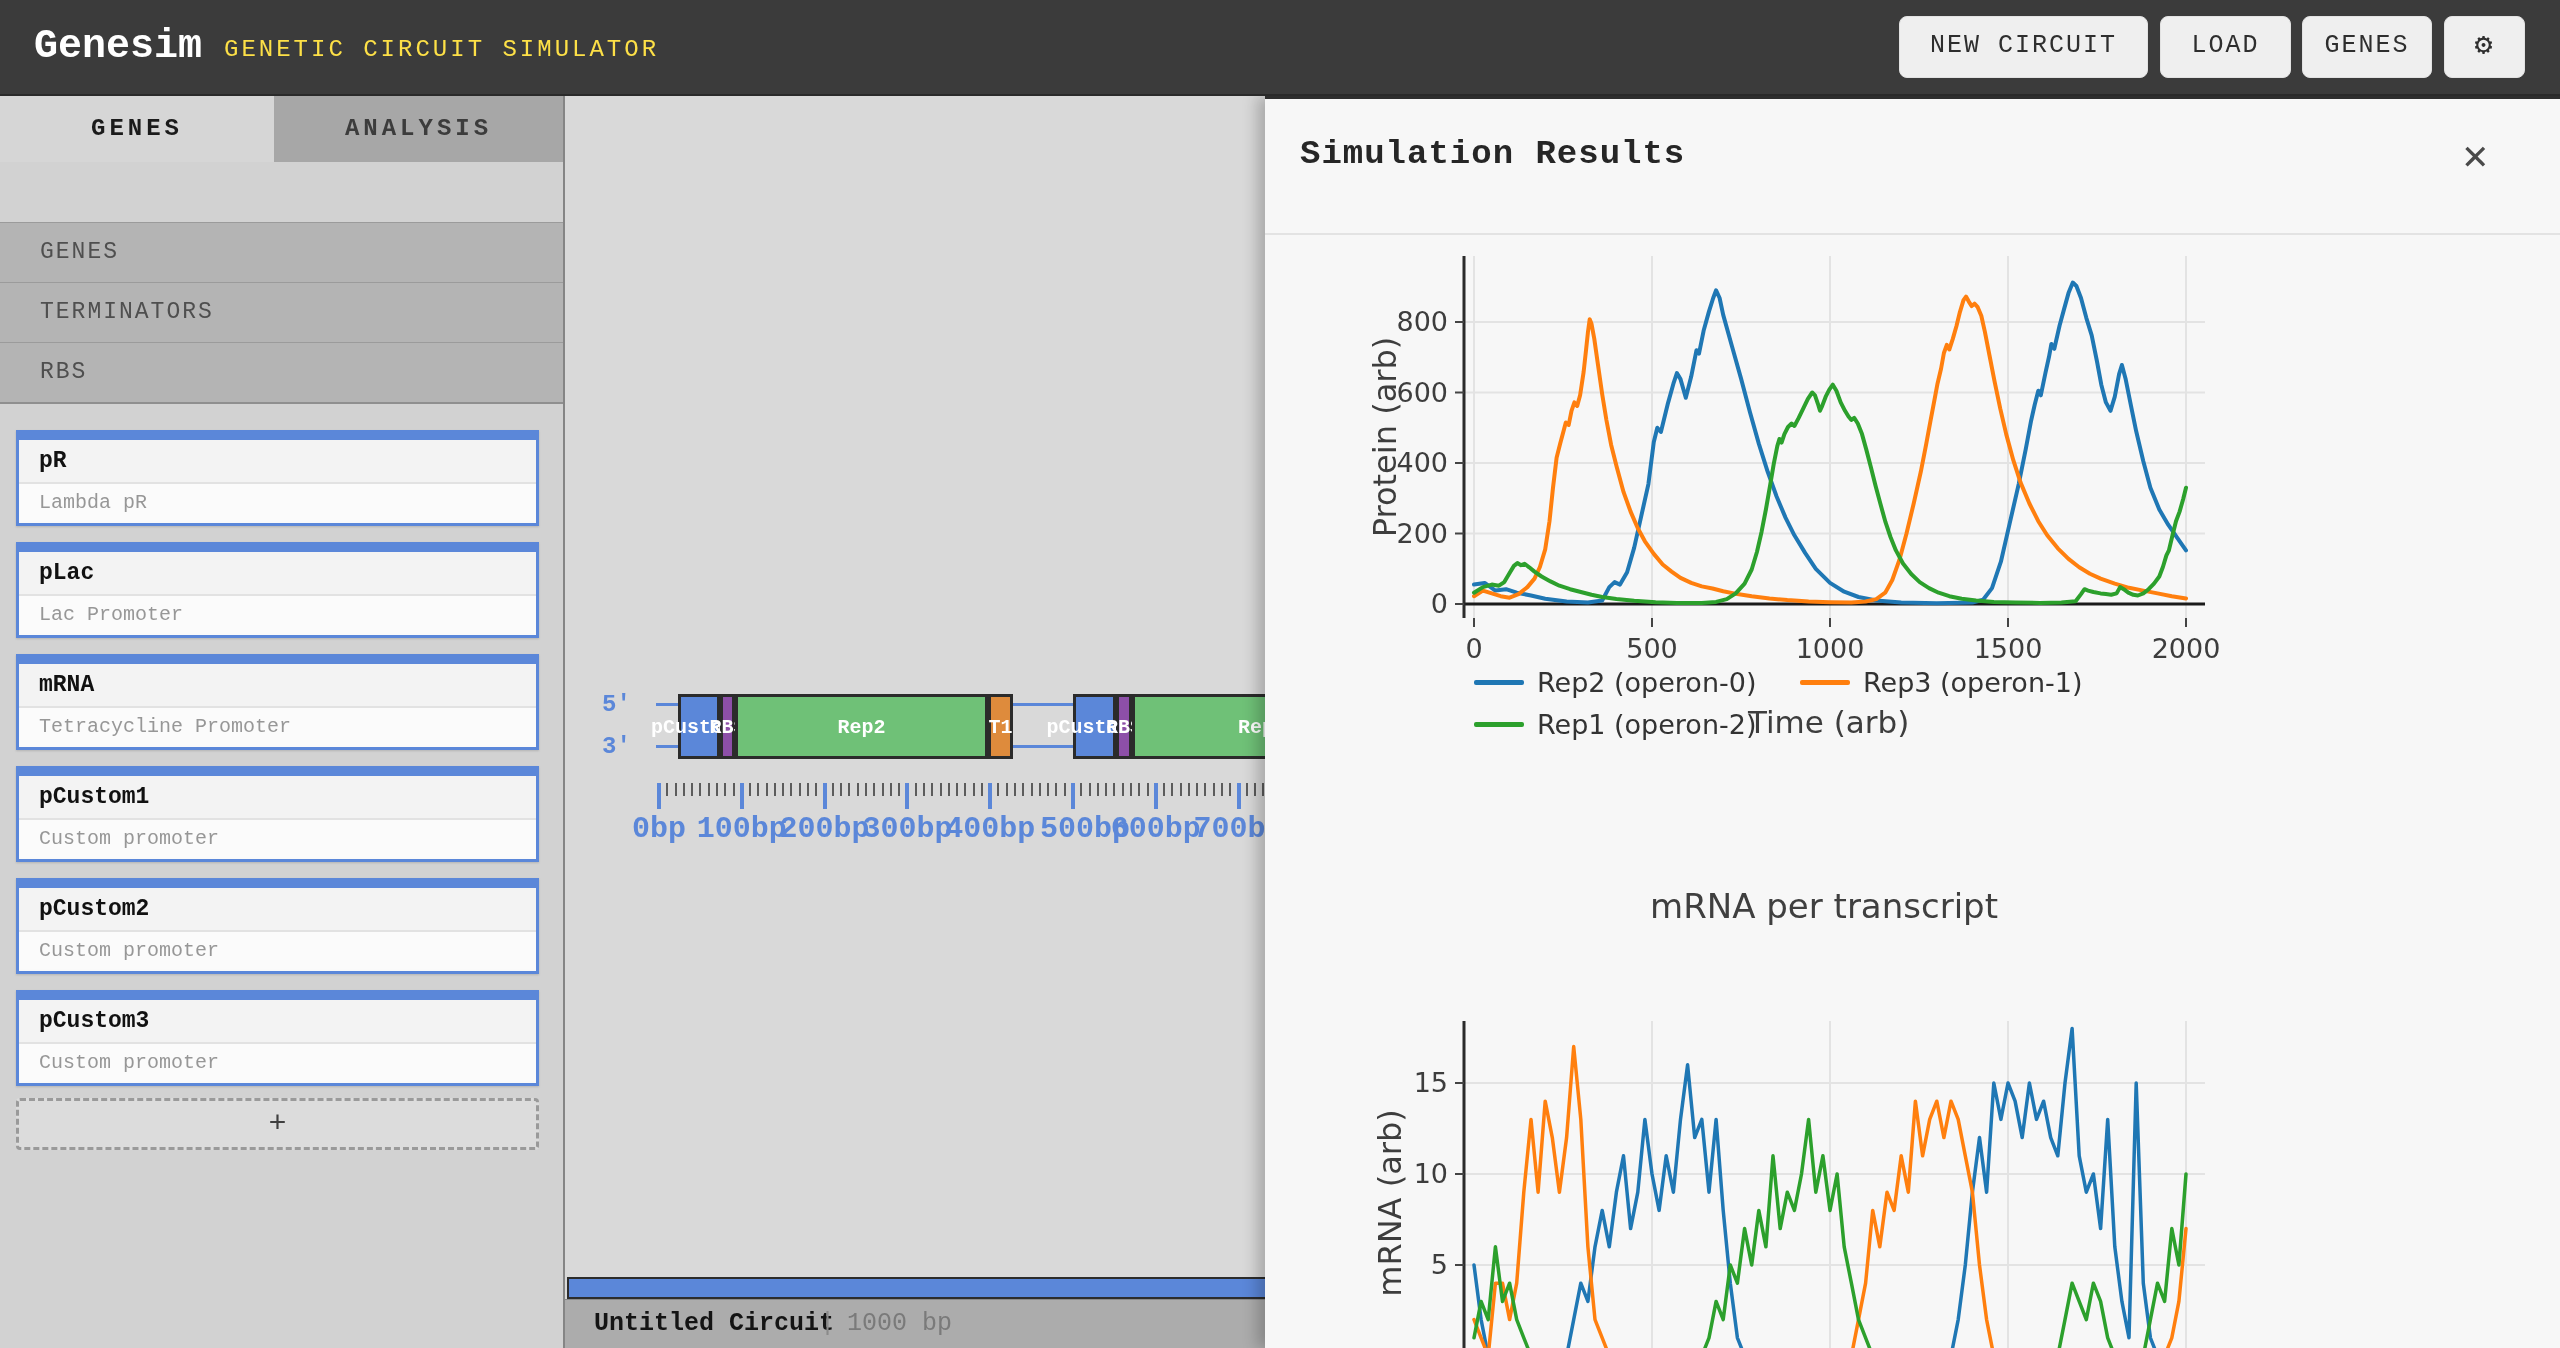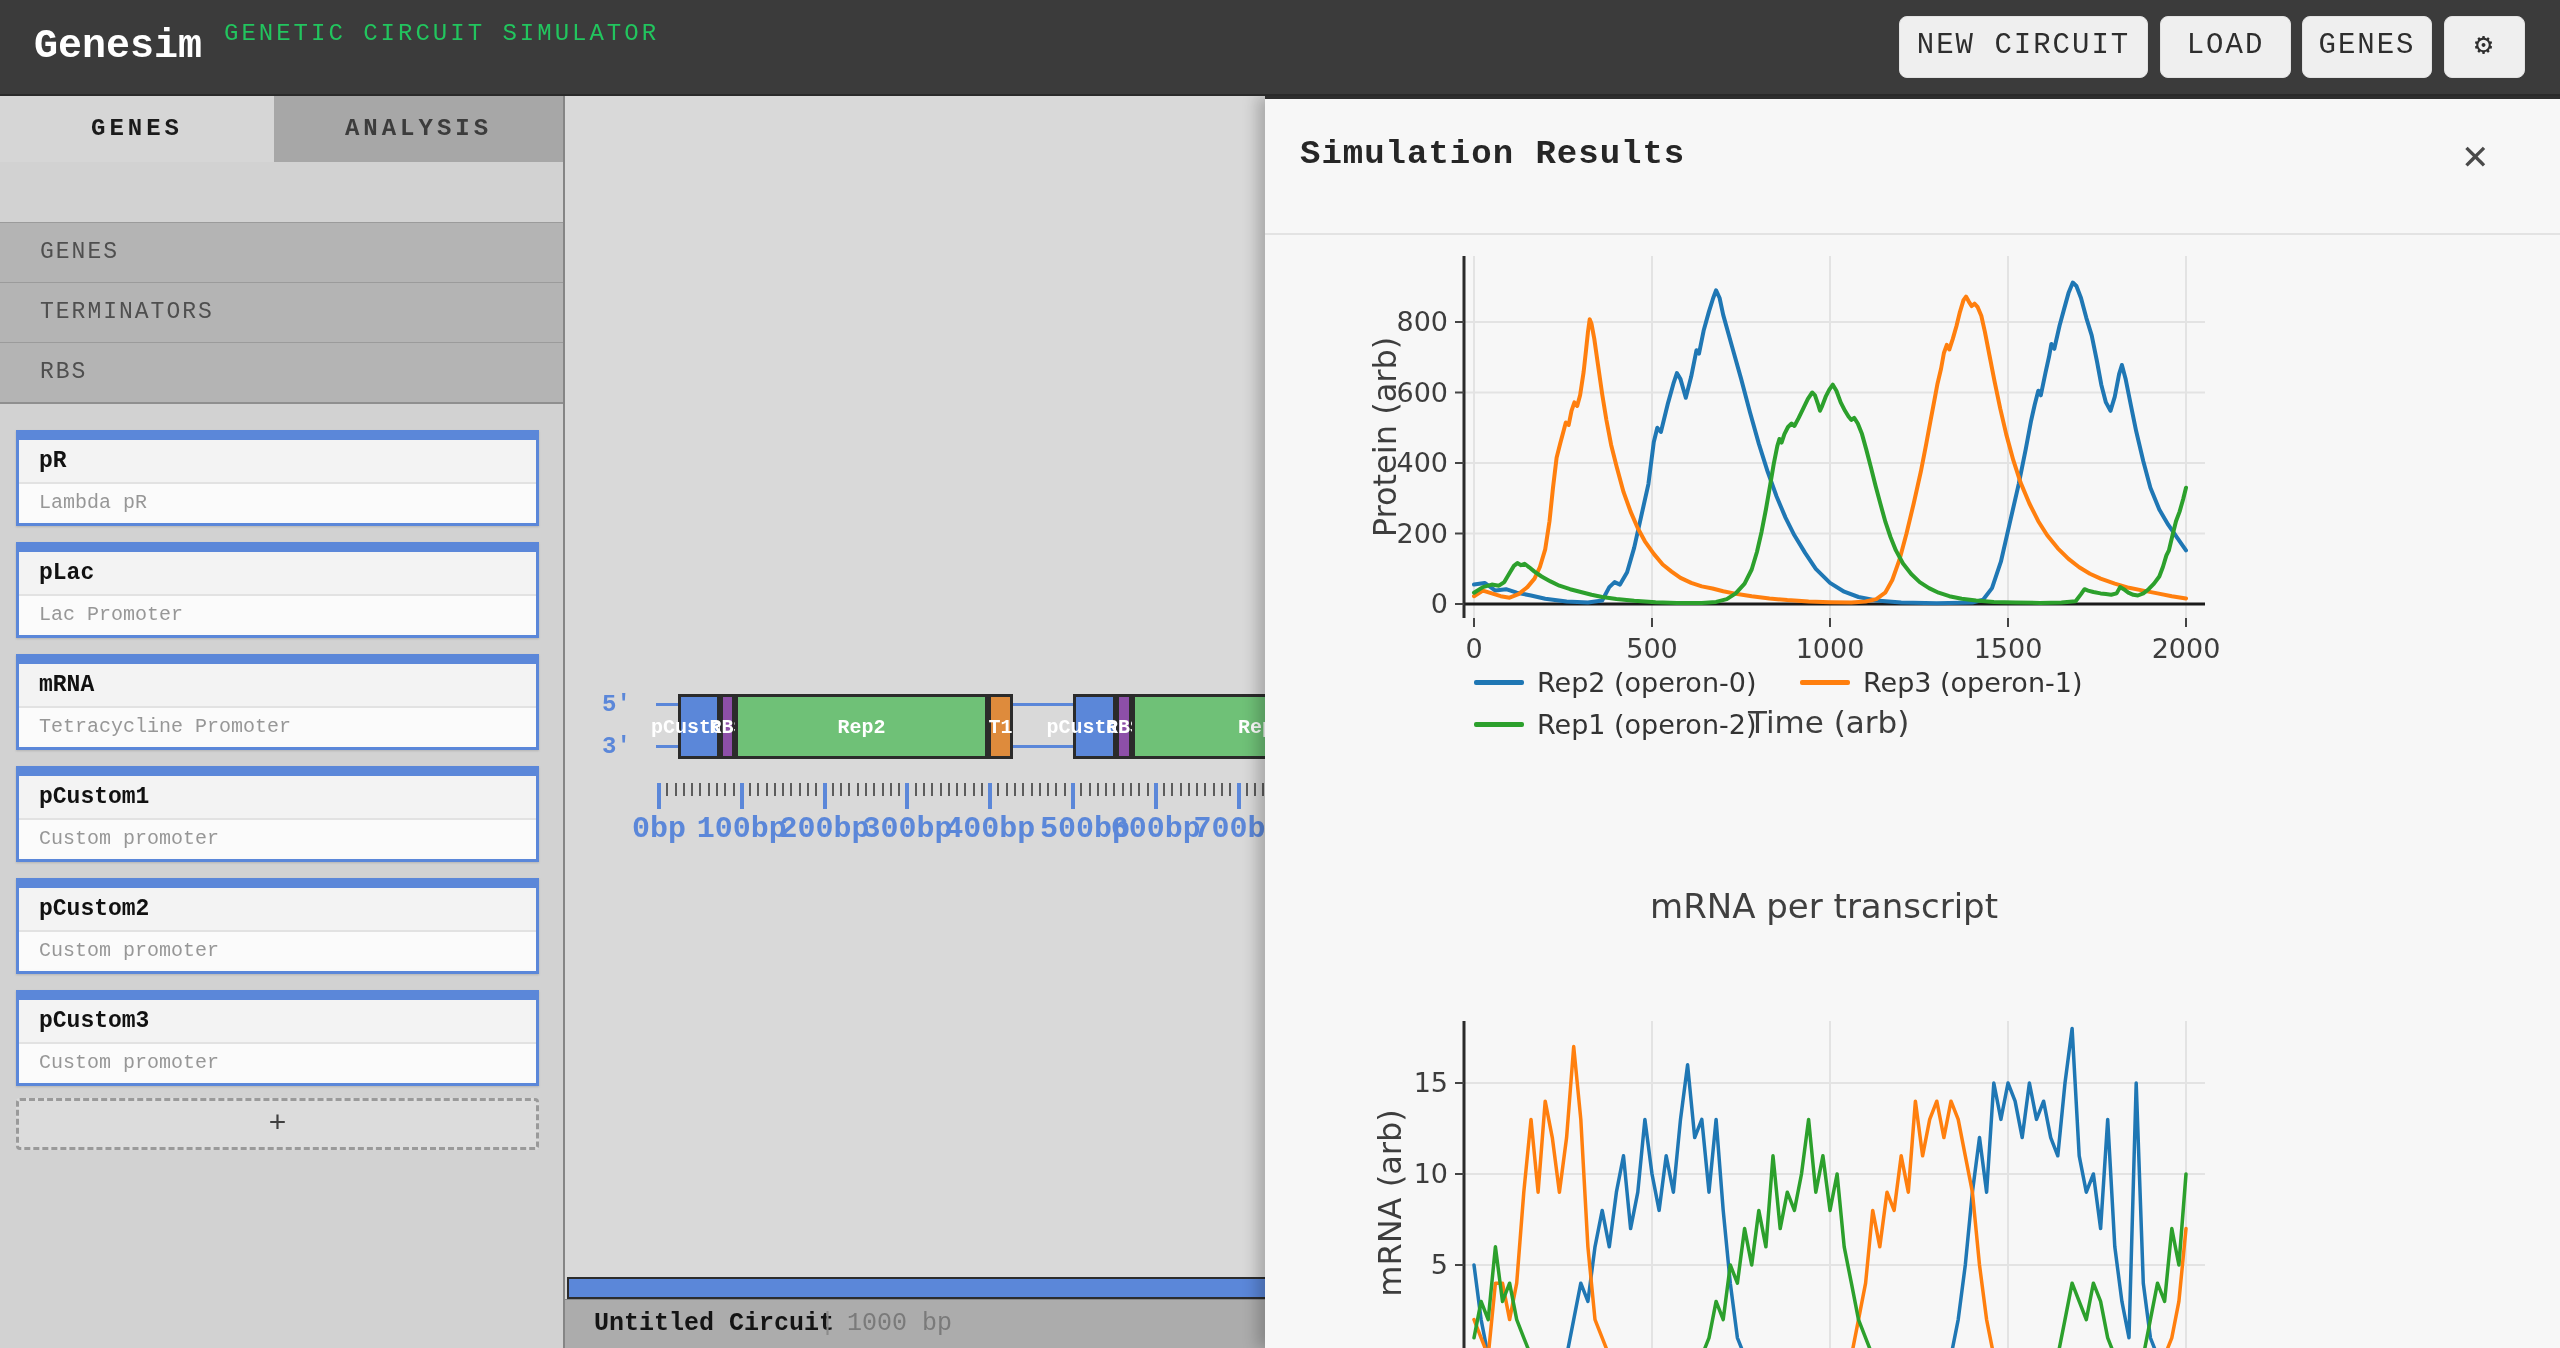--- a/index.html
+++ b/index.html
@@ -3,24 +3,24 @@
 <meta charset="utf-8">
 <style>
   * { margin:0; padding:0; box-sizing:border-box; }
   html,body { width:2560px; height:1348px; overflow:hidden; background:#d9d9d9;
               font-family:"Liberation Mono", monospace; }
 
   
   #topbar { position:absolute; left:0; top:0; width:2560px; height:96px;
             background:#3b3b3b; border-bottom:2px solid #2a2a2a; z-index:50; }
   #logo { position:absolute; left:34px; top:24px; font-size:40px; font-weight:bold; color:#ffffff; }
-  #logo-sub { position:absolute; left:224px; top:20px; font-size:24px; color:#22c55e; letter-spacing:3px;text-align:center; }
+  #logo-sub { position:absolute; left:224px; top:36px; font-size:24px; color:#fde047; letter-spacing:3px;text-align:center; }
   .tb-btn { position:absolute; top:16px; height:62px; background:#efefef; color:#2e2e2e;
             border:1px solid #e2e2e2; border-radius:8px; font-family:"Liberation Mono",monospace;
-            font-size:29px; letter-spacing:2px; text-align:center; line-height:58px; cursor:pointer; }
+            font-size:25px; letter-spacing:2px; text-align:center; line-height:58px; cursor:pointer; }
 
   
   #sidebar { position:absolute; left:0; top:96px; width:563px; height:1252px; background:#d2d2d2; }
   .tab { position:absolute; top:0; height:66px; font-size:24px; font-weight:bold;
          letter-spacing:4px; text-align:center; line-height:66px; cursor:pointer; }
   #tab-parts { left:0; width:274px; background:#d6d6d6; color:#1b1b1b; }
   #tab-analysis { left:274px; width:289px; background:#a7a7a7; color:#3c3c3c; }
   .cat { position:absolute; left:0; width:563px; height:60px; font-size:23px; letter-spacing:2px;
          line-height:58px; padding-left:40px; cursor:pointer; }
   .cat.inactive { background:#b4b4b4; color:#4f4f4f; border-top:1px solid #9b9b9b; }

